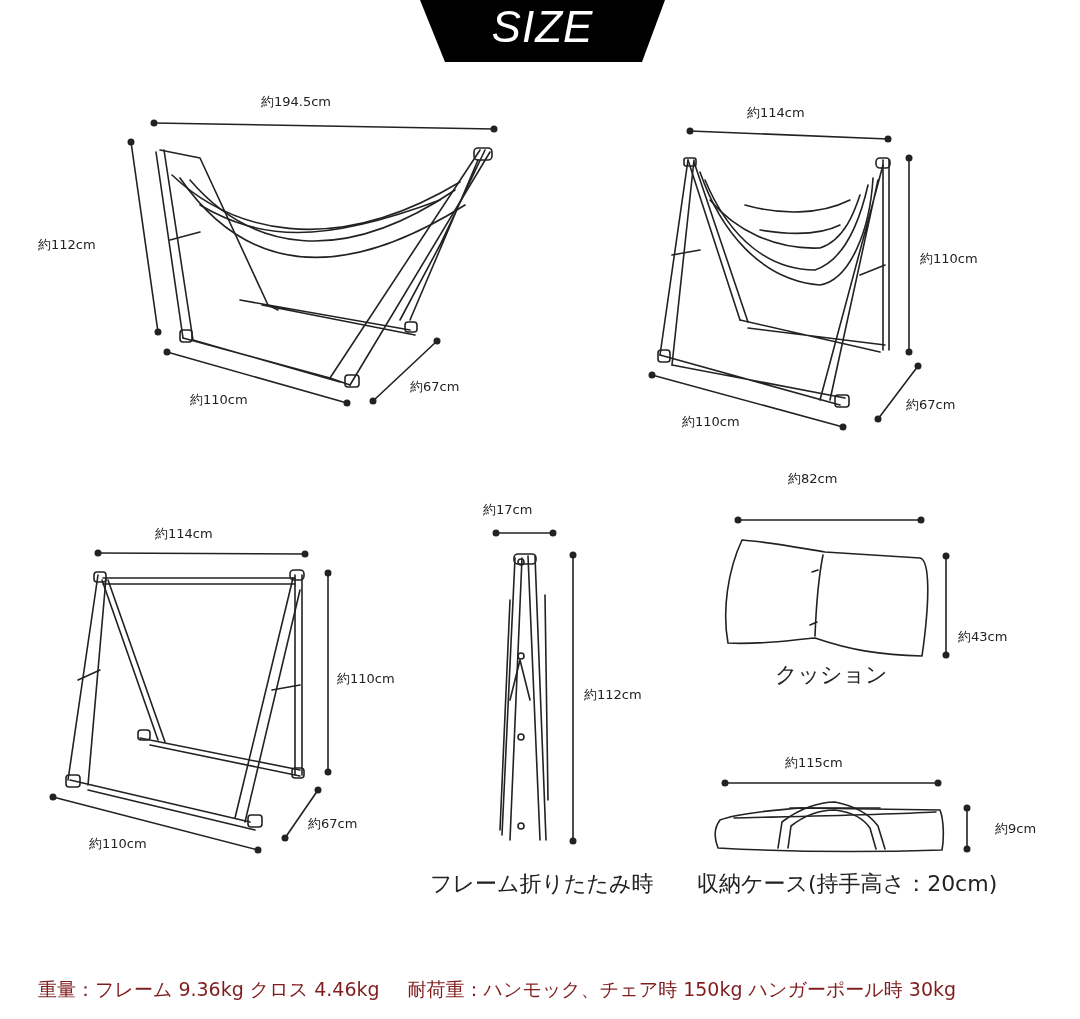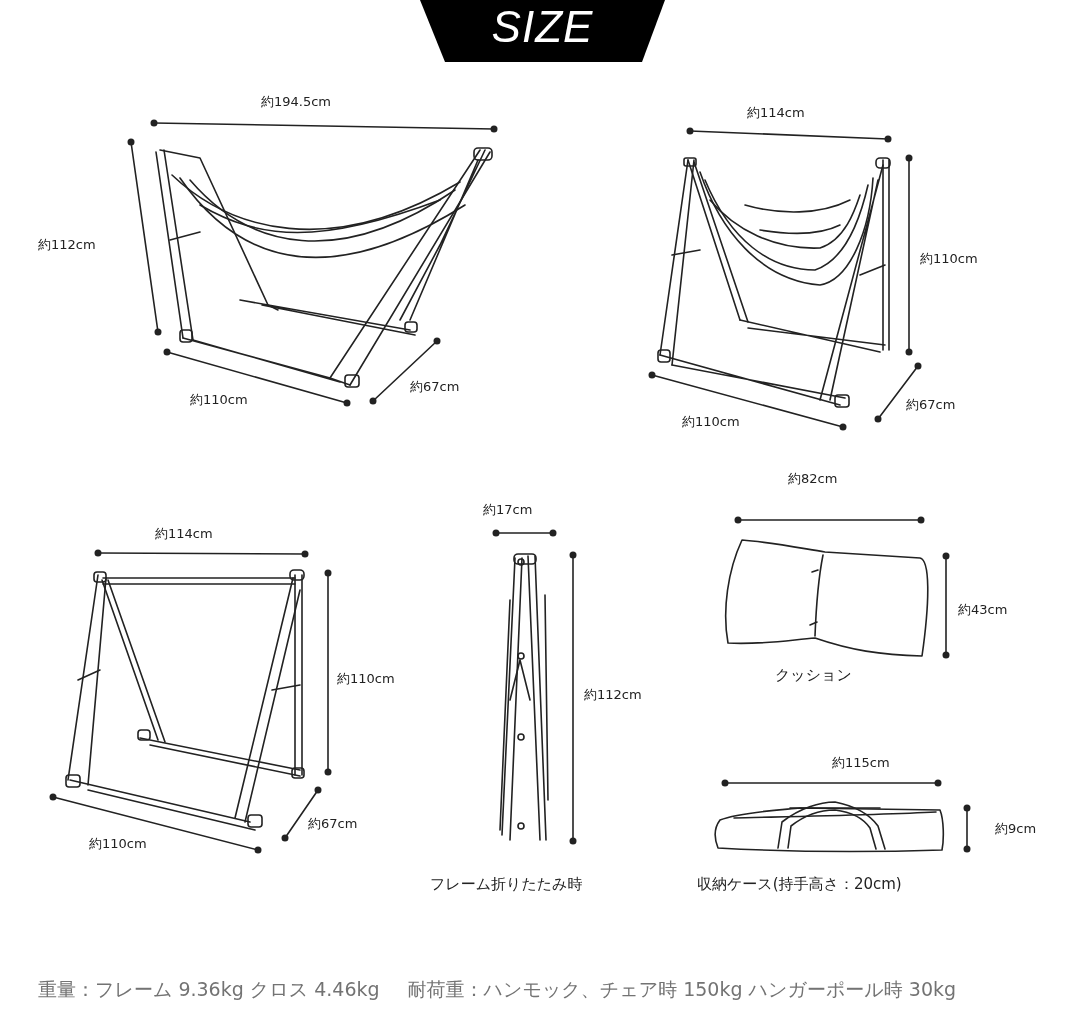--- a/index.html
+++ b/index.html
@@ -16,25 +16,25 @@
     position: absolute; left: 420px; top: 2px; width: 245px; text-align: center;
     color: #ffffff; font-size: 44px; font-style: italic; font-weight: normal;
     font-family: "Liberation Sans", sans-serif; letter-spacing: 1px; line-height: 50px;
   }
   .art { position: absolute; left: 0; top: 0; }
   .dim {
     position: absolute; font-size: 13px; line-height: 22px; white-space: nowrap;
     color: #222222;
   }
   .caption {
-    position: absolute; font-size: 15px; line-height: 22px; white-space: nowrap; color: #222222;
+    position: absolute; font-size: 22px; line-height: 22px; white-space: nowrap; color: #222222;
   }
   .footer {
     position: absolute; left: 38px; top: 977px; font-size: 19px; line-height: 24px;
-    white-space: nowrap; color: #737373;
+    white-space: nowrap; color: #7f1d1d;
   }
   .footer span + span { margin-left: 22px; }
 </style>
 </head>
 <body>
 
 <div class="banner">
   <svg width="1080" height="64">
     <polygon points="420,0 665,0 642,62 445,62" fill="#000000"></polygon>
   </svg>
@@ -207,23 +207,23 @@
 <div class="dim" style="left:155px; top:523px;">約114cm</div>
 <div class="dim" style="left:337px; top:668px;">約110cm</div>
 <div class="dim" style="left:89px; top:833px;">約110cm</div>
 <div class="dim" style="left:308px; top:813px;">約67cm</div>
 
 <div class="dim" style="left:483px; top:499px;">約17cm</div>
 <div class="dim" style="left:584px; top:684px;">約112cm</div>
 <div class="caption" style="left:430px; top:873px;">フレーム折りたたみ時</div>
 
 <div class="dim" style="left:788px; top:468px;">約82cm</div>
-<div class="dim" style="left:958px; top:599px;">約43cm</div>
+<div class="dim" style="left:958px; top:626px;">約43cm</div>
 <div class="caption" style="left:775px; top:664px;">クッション</div>
 
-<div class="dim" style="left:832px; top:752px;">約115cm</div>
+<div class="dim" style="left:785px; top:752px;">約115cm</div>
 <div class="dim" style="left:979px; top:818px;margin-left:16px;">約9cm</div>
 <div class="caption" style="left:697px; top:873px;">収納ケース(持手高さ：20cm)</div>
 
 <div class="footer">
   <span>重量：フレーム 9.36kg クロス 4.46kg</span>
   <span>耐荷重：ハンモック、チェア時 150kg ハンガーポール時 30kg</span>
 </div>
 
 </body></html>

